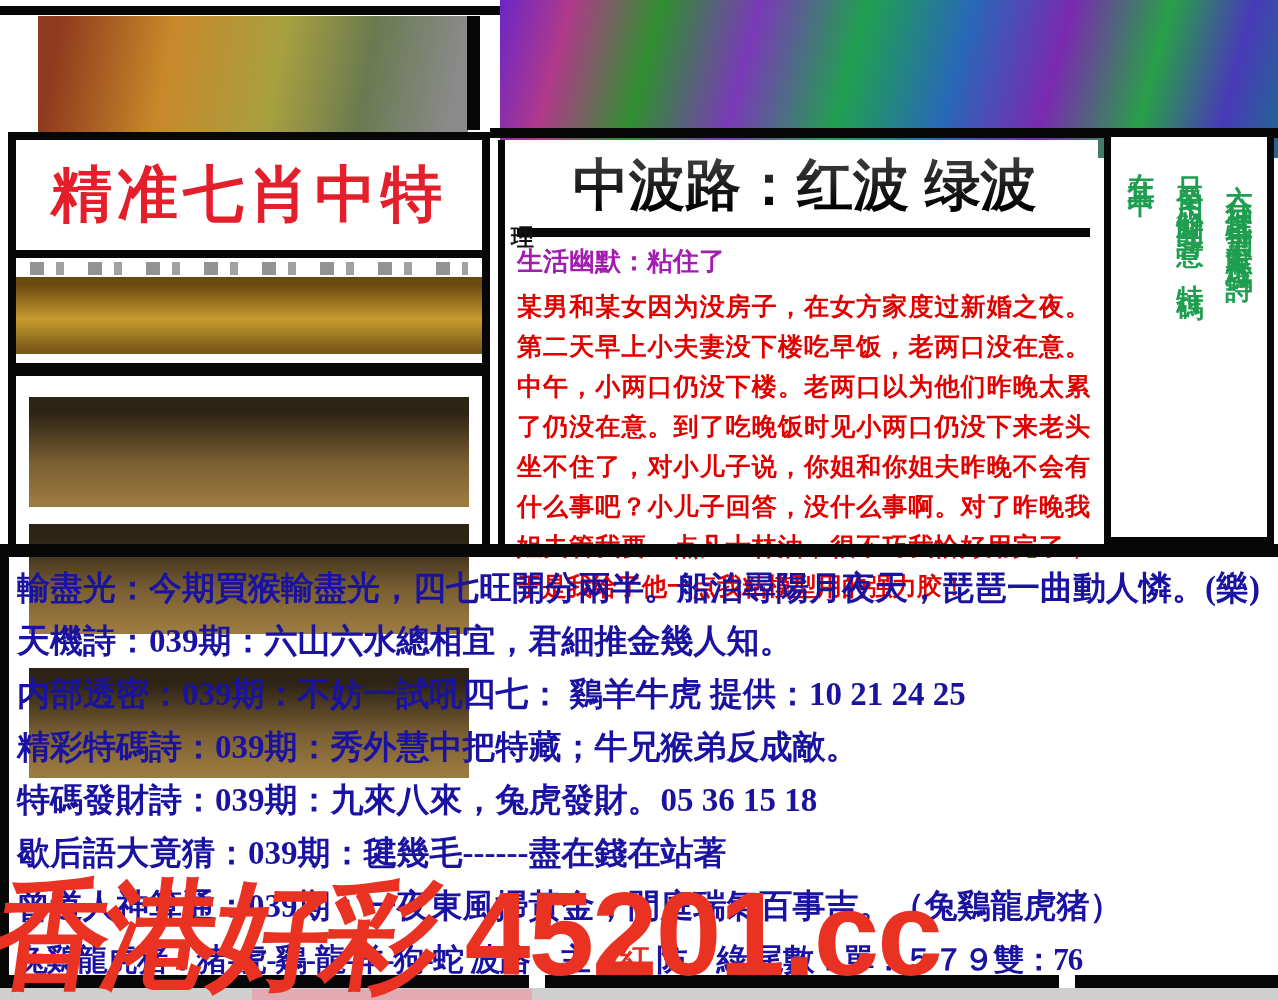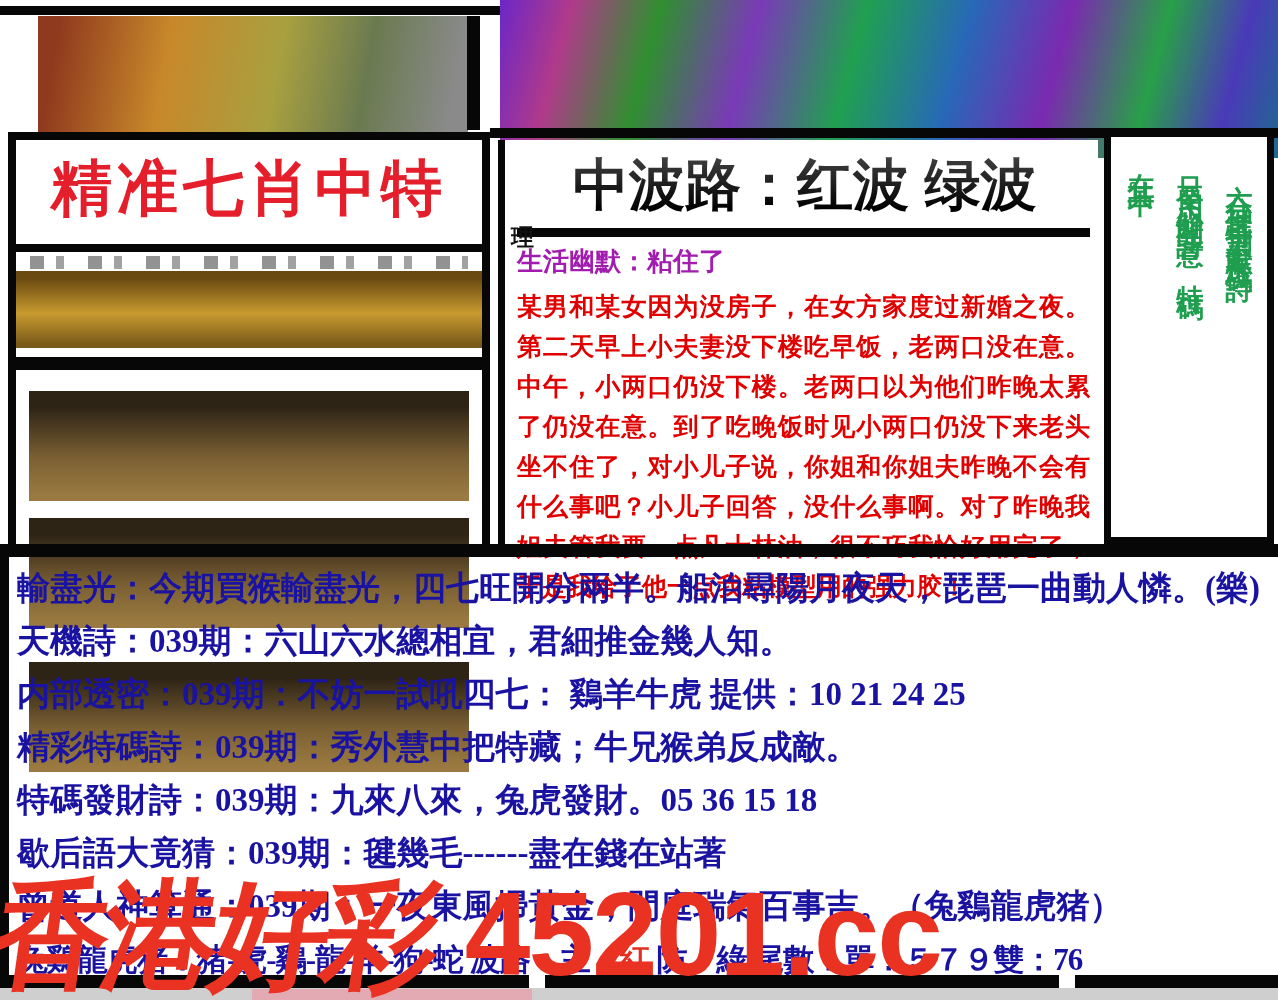--- a/index.html
+++ b/index.html
@@ -12,21 +12,21 @@
   #issue-title{position:absolute;left:38px;top:16px;width:430px;text-align:center;
     font-size:96px;font-weight:800;letter-spacing:2px;
     background:linear-gradient(100deg,#8f3a1e 5%,#c8882a 30%,#a8a040 55%,#6a7a50 75%,#8a8a8a 95%);}
   #masthead{position:absolute;left:500px;top:-6px;width:778px;text-align:center;
     font-size:122px;font-weight:800;letter-spacing:2px;
     background:linear-gradient(105deg,#6a26c8 0%,#b03a8a 9%,#2f8f2f 20%,#7a3ab8 32%,#20a050 45%,#2868b8 58%,#7a2ab0 70%,#28a048 82%,#4a3ab8 92%,#206890 100%);}
 
   
   #left-panel{position:absolute;left:8px;top:132px;width:482px;height:412px;box-sizing:border-box;
     border:8px solid #070707;border-bottom:none;background:#fff;}
-  #seven-heading{margin-top:8px;text-align:center;font-size:61px;font-weight:800;
+  #seven-heading{margin-top:14px;text-align:center;font-size:61px;font-weight:800;
     letter-spacing:5px;color:#e41e2a;}
   .hrule{height:8px;background:#070707;margin-top:14px;}
   #clip-strip{height:13px;margin:4px 14px 0 14px;overflow:hidden;
     background:repeating-linear-gradient(90deg,#3a3a3a 0 14px,transparent 14px 26px,#555 26px 34px,transparent 34px 58px);
     opacity:.55;}
   #zodiac-row{display:flex;justify-content:space-between;padding:0 16px;margin-top:2px;
     font-size:57px;font-weight:800;
     background:linear-gradient(180deg,#6a4a10 10%,#c89a30 55%,#7a5a18 95%);}
   #zodiac-row span{-webkit-background-clip:text;}
   .thickrule{height:13px;background:#070707;margin-top:9px;}

